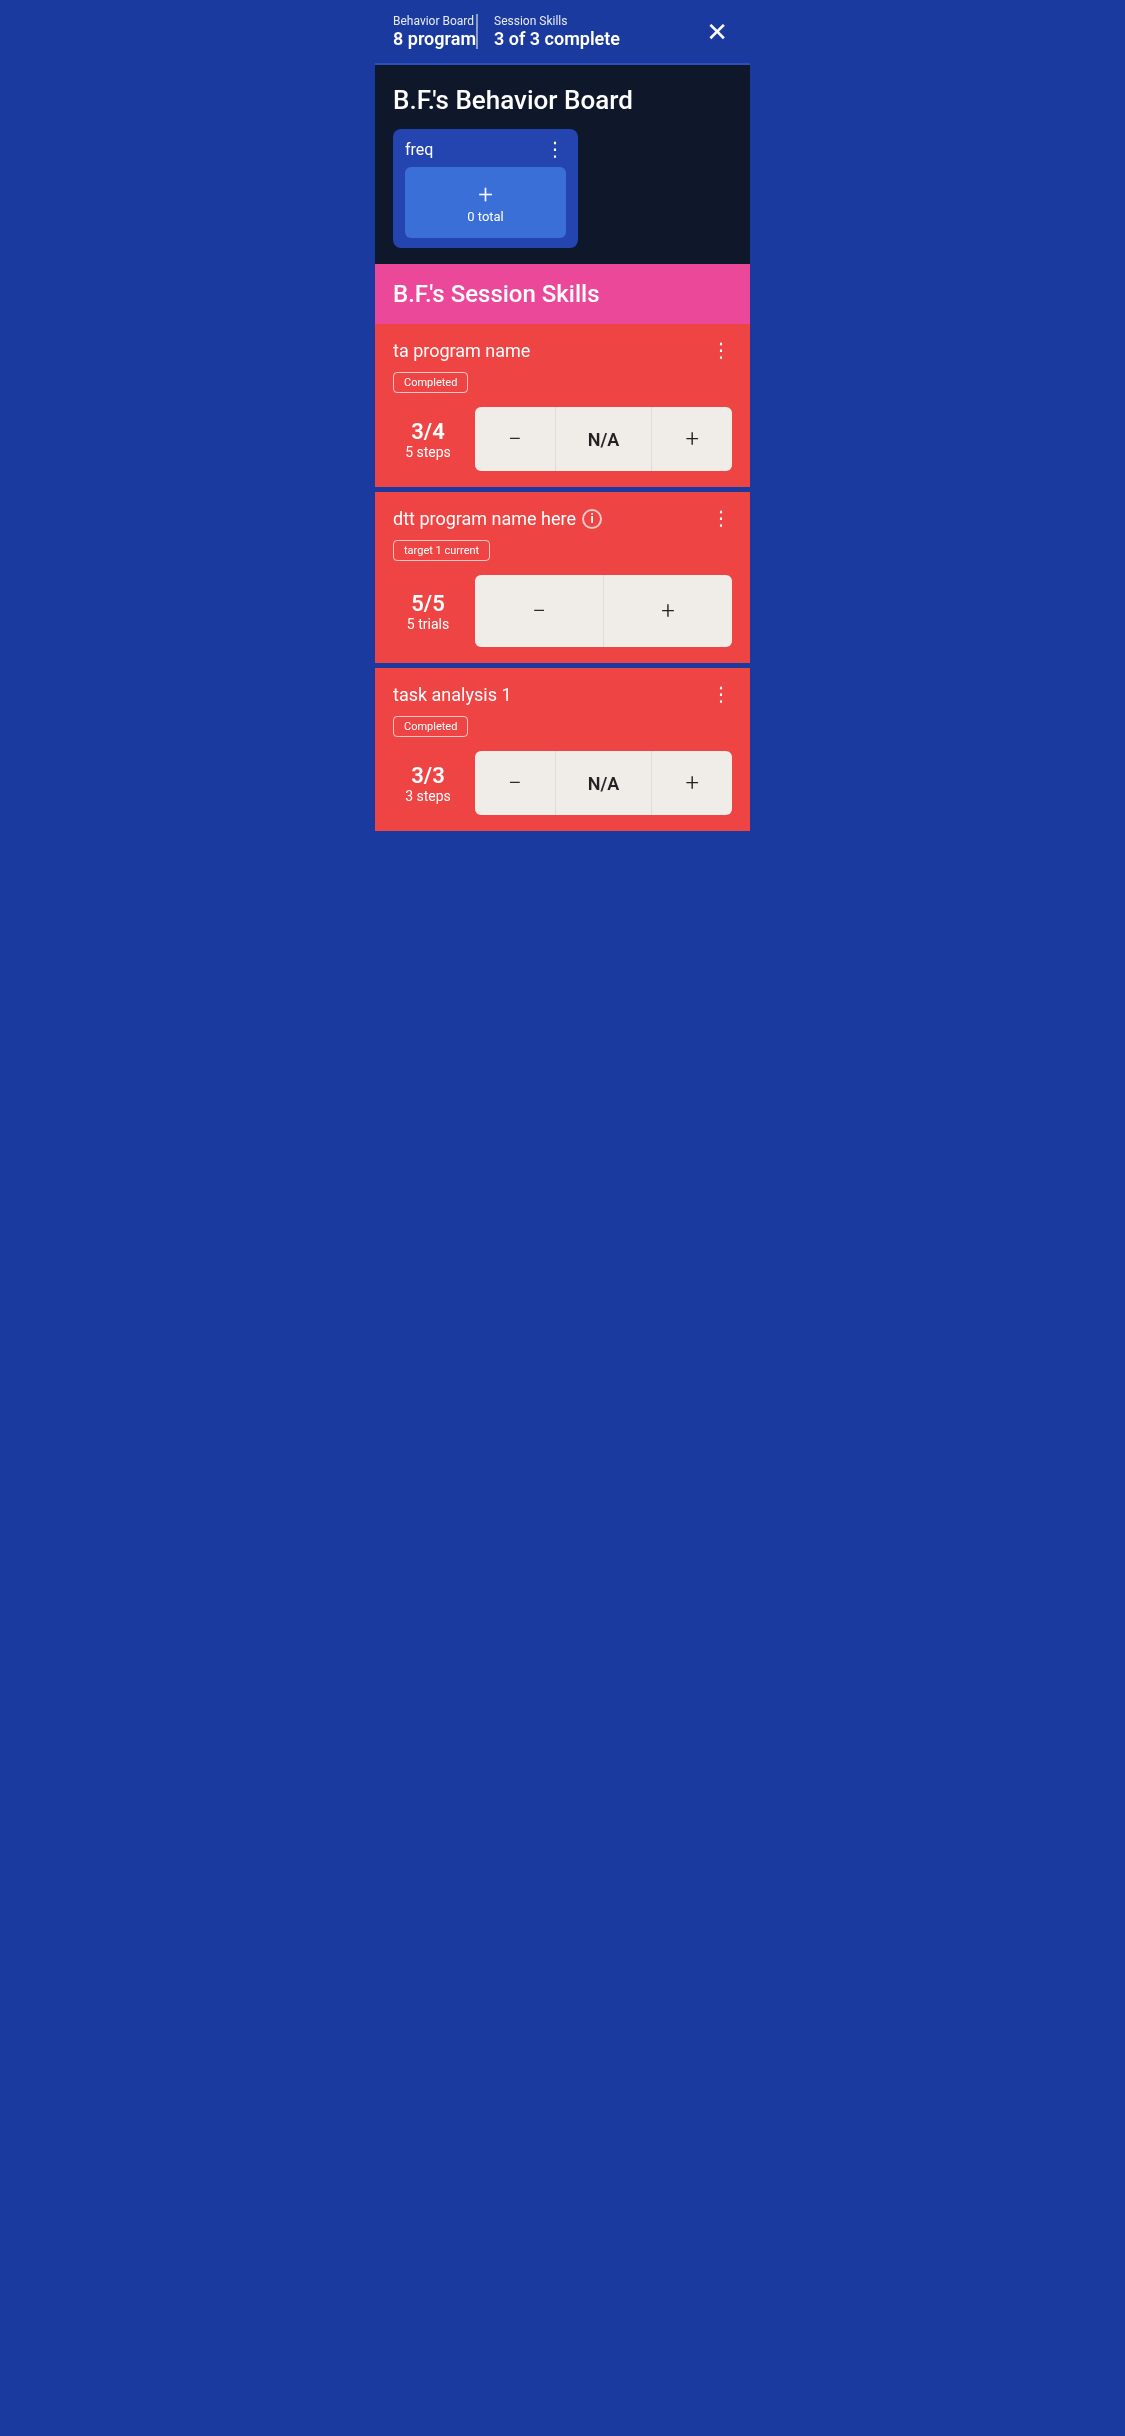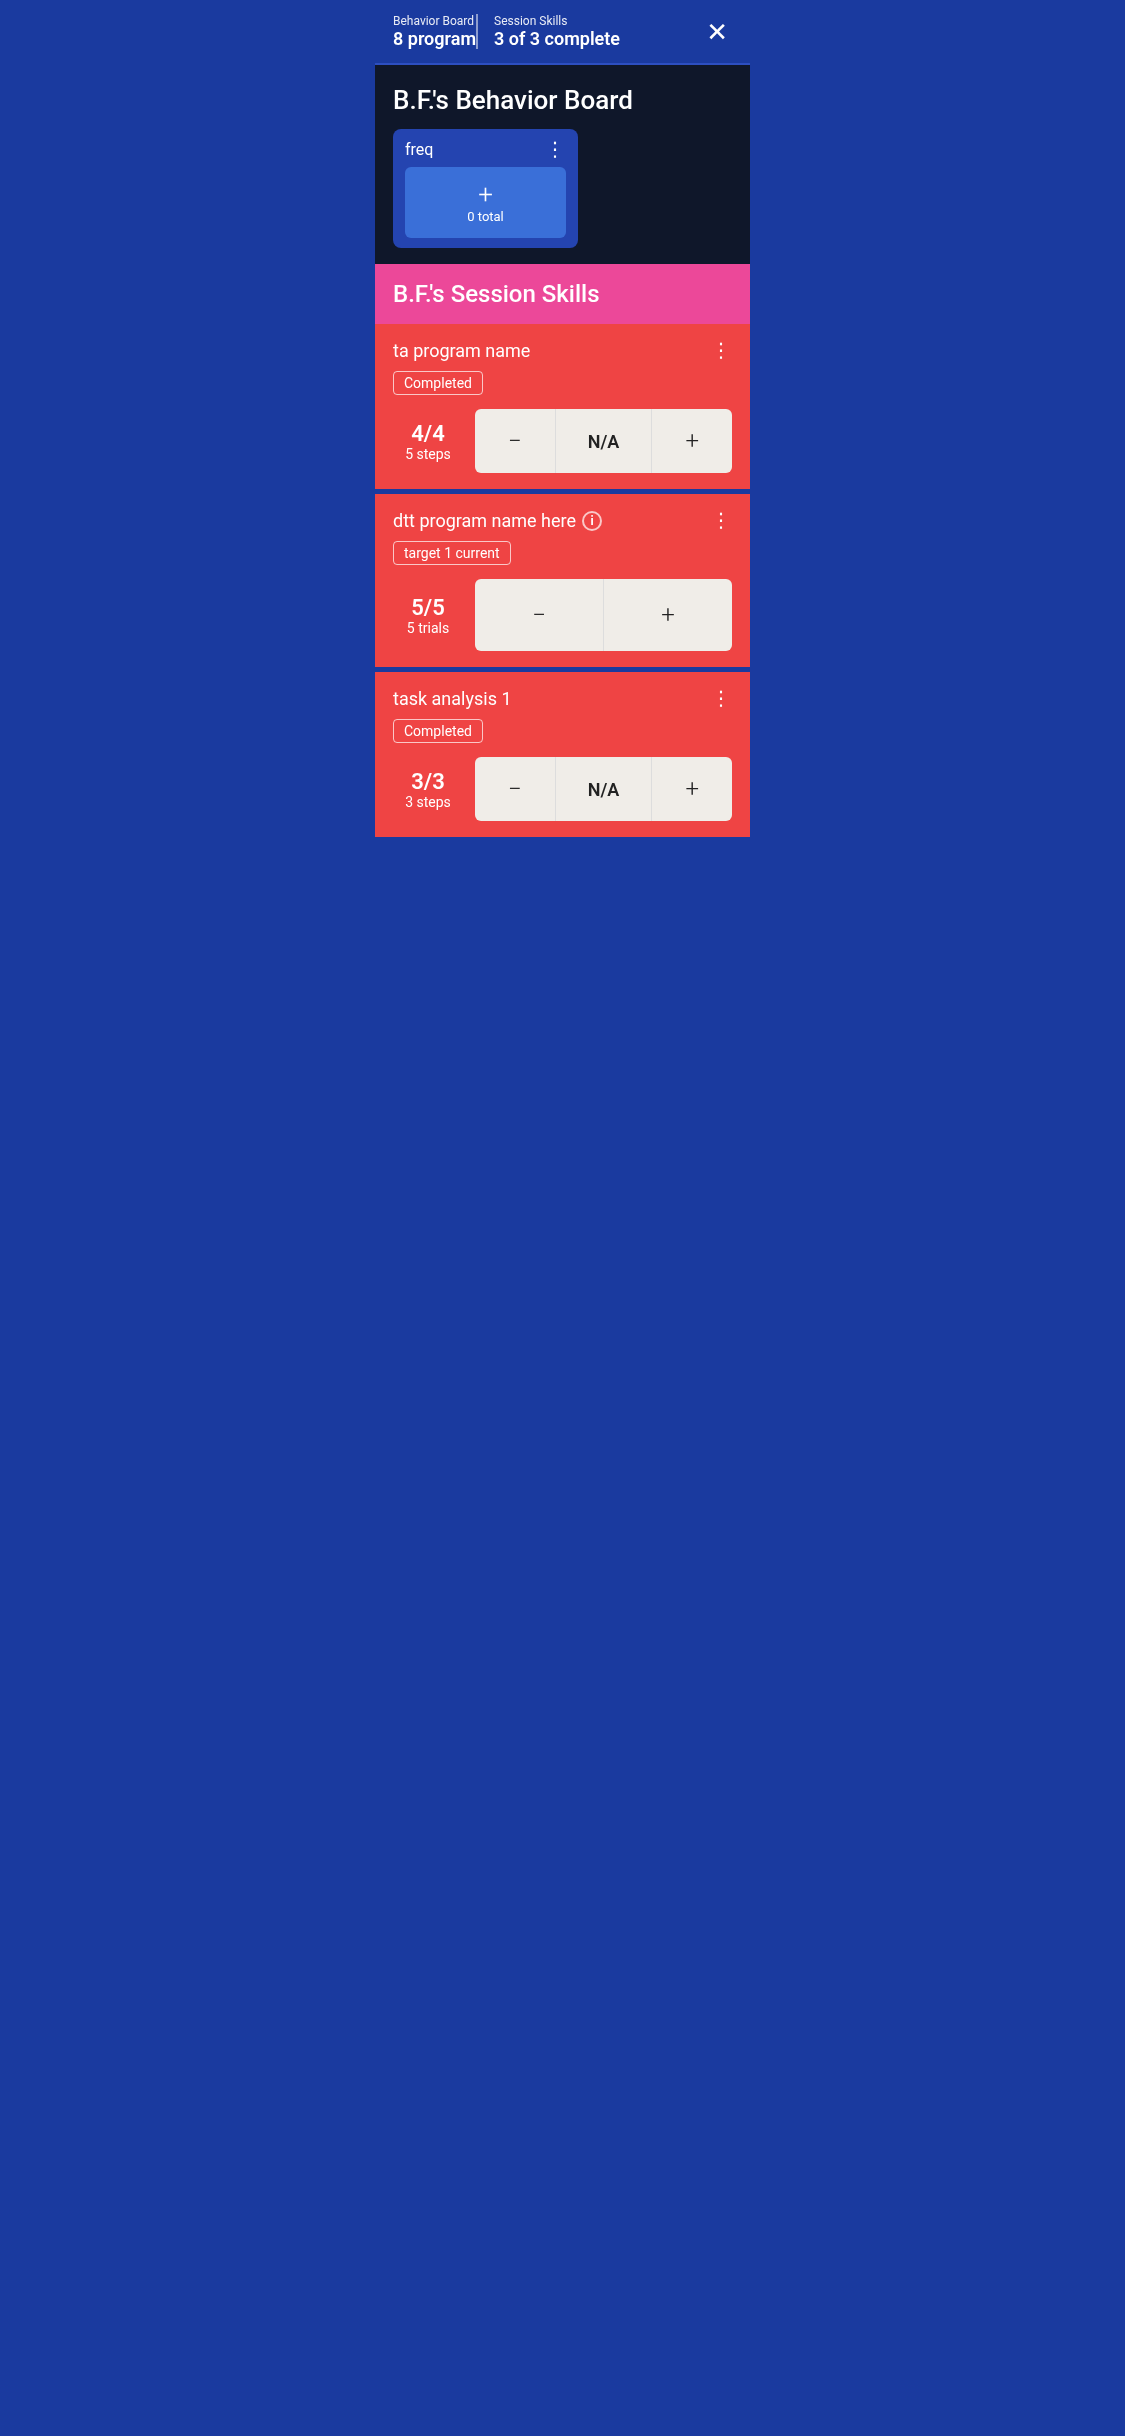--- a/index.html
+++ b/index.html
@@ -187,21 +187,21 @@
       font-size: 12px;
       font-weight: 700;
       cursor: pointer;
     }
 
     .badge {
       display: inline-block;
       border: 1.5px solid rgba(255,255,255,0.7);
       border-radius: 4px;
       color: white;
-      font-size: 14px;
+      font-size: 11px;
       padding: 3px 10px;
       margin-bottom: 14px;
     }
 
     .program-stats-row {
       display: flex;
       align-items: center;
       gap: 12px;
     }
 
@@ -333,21 +333,21 @@
 <div class="session-skills-title">B.F.'s Session Skills</div>
 
 <div id="program-list">
     <div class="program-card"><div class="program-card-header">
         <div class="program-name">
           <span>ta program name</span>
         </div>
         <span class="three-dots">⋮</span>
       </div><span class="badge">Completed</span><div class="program-stats-row">
         <div class="program-fraction-container">
-          <div class="program-fraction">4/4</div>
+          <div class="program-fraction">3/4</div>
           <div class="program-steps">5 steps</div>
         </div>
         <div class="counter-controls">
           <div class="counter-btn">−</div>
           <div class="counter-middle">N/A</div>
           <div class="counter-btn">+</div>
         </div>
       </div></div>
     <div class="divider"></div>
     <div class="program-card"><div class="program-card-header">

